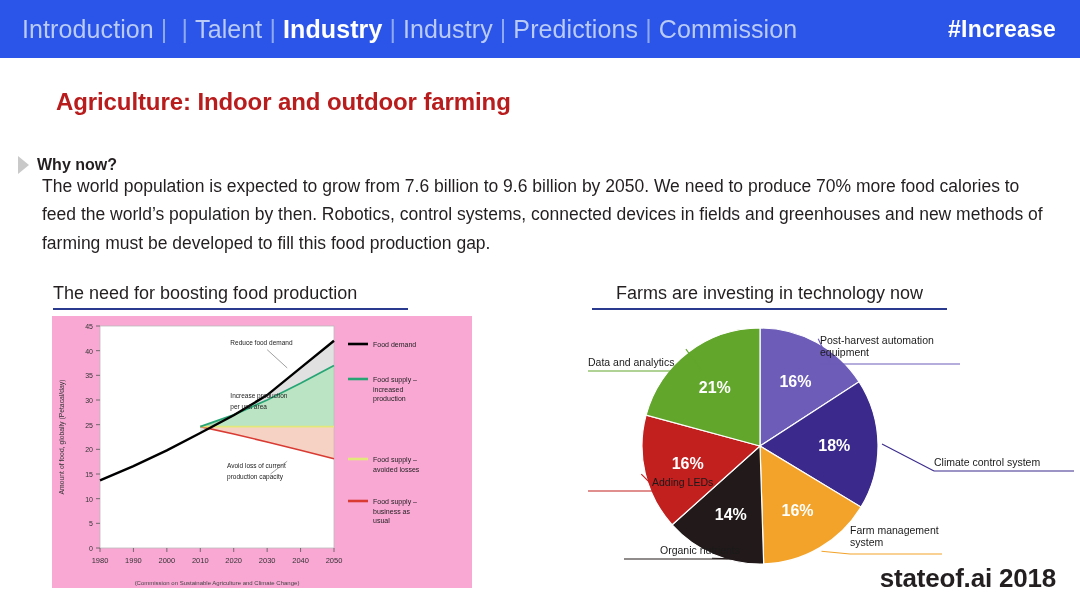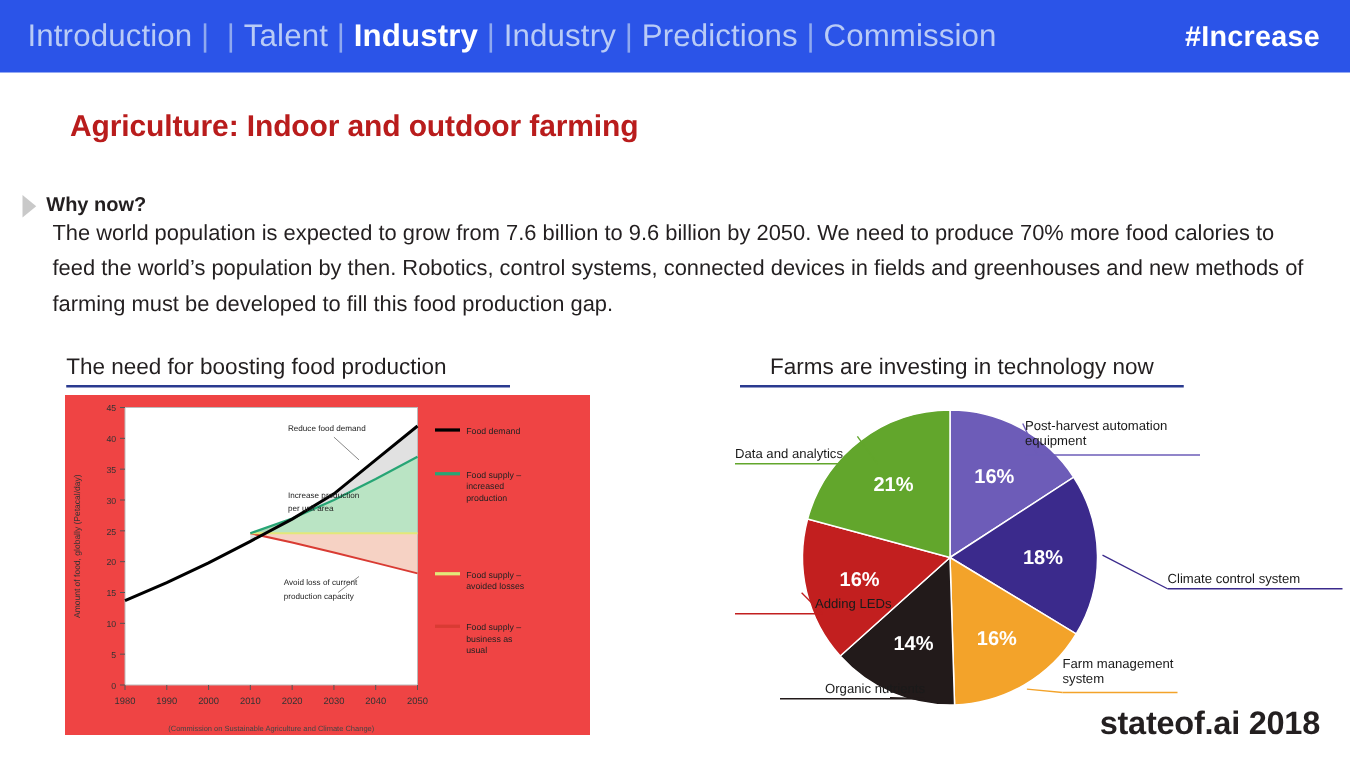--- a/index.html
+++ b/index.html
@@ -67,21 +67,21 @@
     padding-bottom:4px;
     border-bottom:2.5px solid #2a3a8f;
     white-space:nowrap;
   }
   #sec-left{left:53px;top:283px;width:355px;}
   #sec-right{left:592px;top:283px;width:355px;text-align:center;}
 
   
   #linechart{
     position:absolute;left:52px;top:316px;width:420px;height:272px;
-    background:#ef4444;
+    background:#f9a8d4;
   }
   #linechart svg{display:block;}
 
   
   #piechart{
     position:absolute;left:562px;top:318px;width:518px;height:268px;
   }
   #piechart svg{display:block;}
 
   

